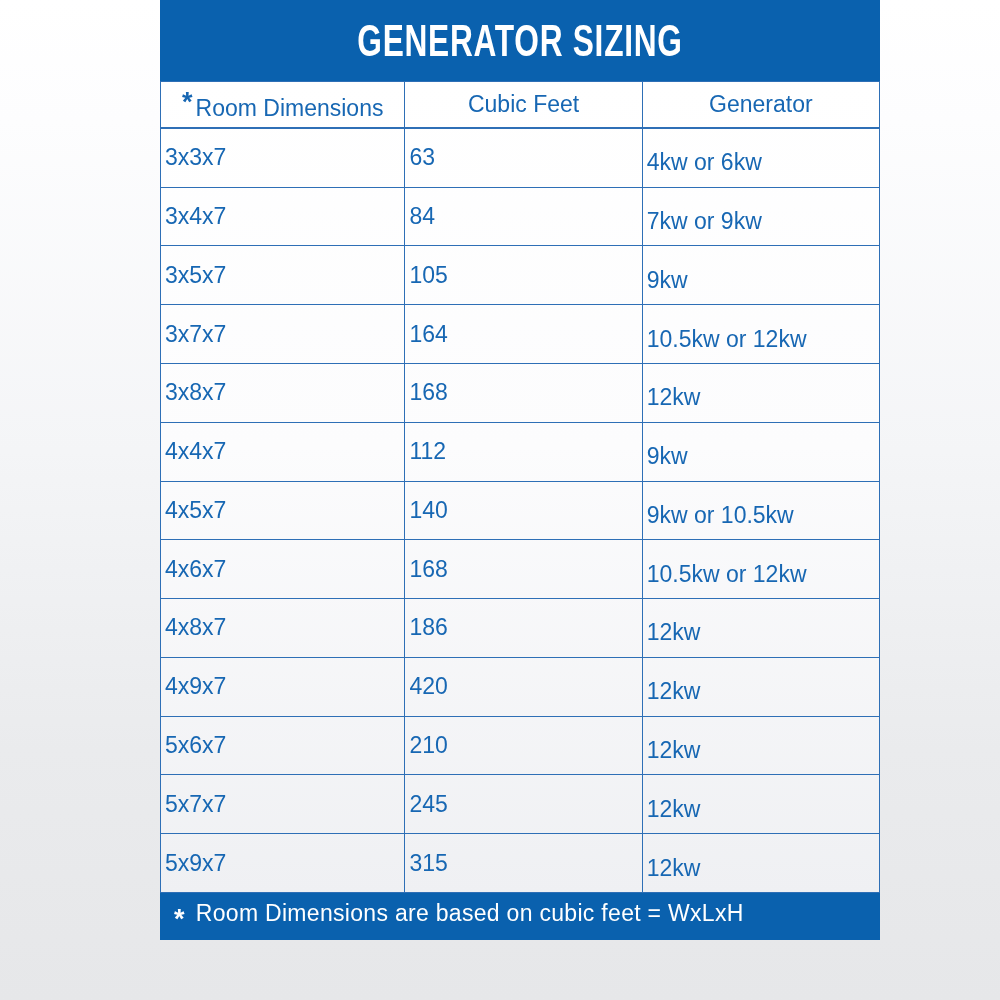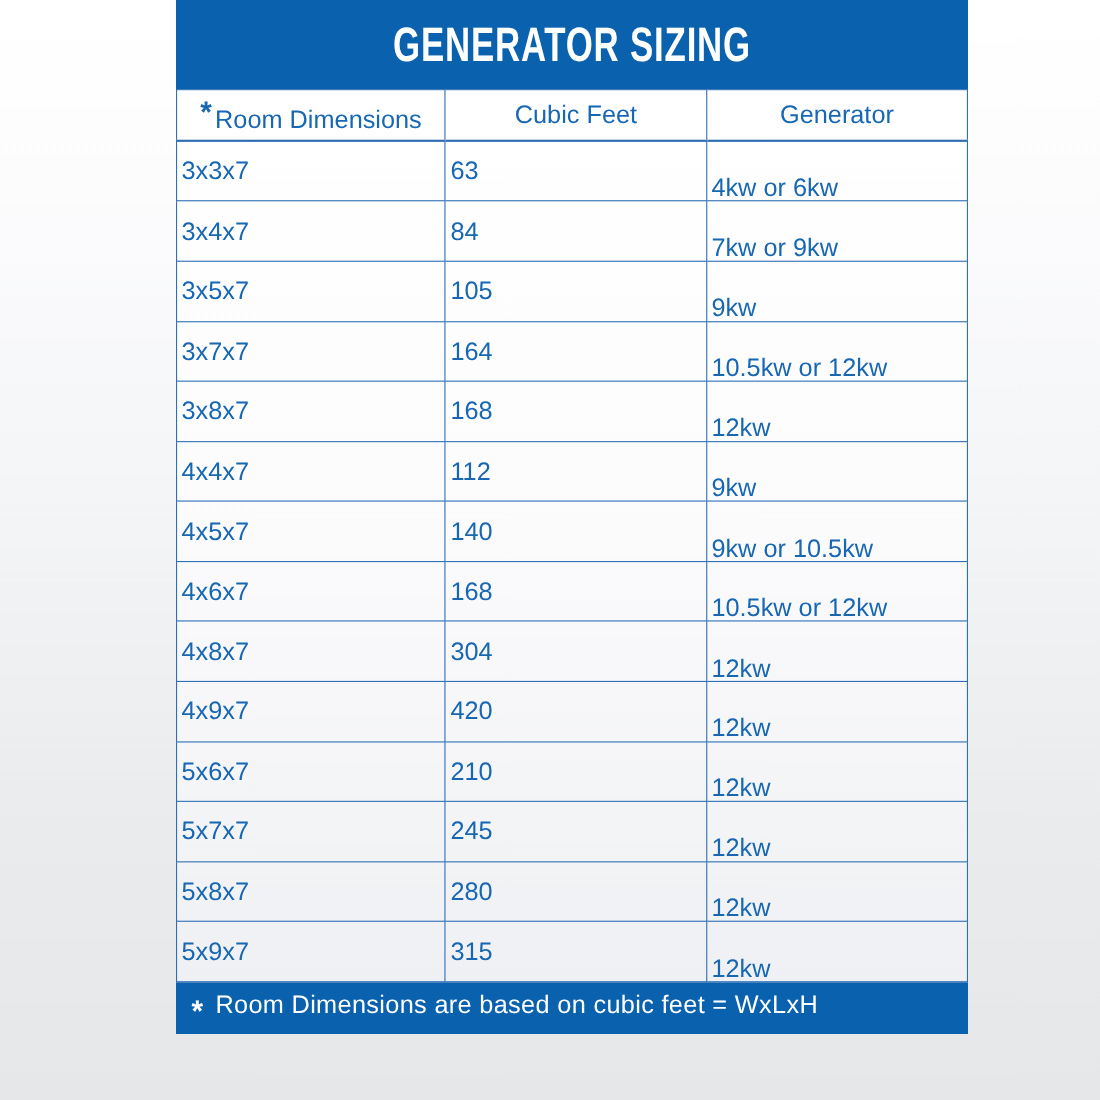--- a/index.html
+++ b/index.html
@@ -75,21 +75,21 @@
     border-bottom-width: 2px;
     height: 46px;
     font-weight: normal;
   }
   .star {
     font-weight: bold;
     font-size: 27px;
     vertical-align: 5px;
     margin-right: 3px;
   }
-  td.gen span { position: relative; top: 15px; }
+  td.gen span { position: relative; top: 5px; }
   .footer-band {
     flex: 1;
     display: flex;
     align-items: center;
     padding-left: 14px;
     padding-bottom: 6px;
     color: var(--title-white);
     font-size: 23px;
     letter-spacing: 0.3px;
     white-space: nowrap;
@@ -162,41 +162,36 @@
               <td><span>140</span></td>
               <td class="gen"><span>9kw or 10.5kw</span></td>
             </tr>
             <tr>
               <td><span>4x6x7</span></td>
               <td><span>168</span></td>
               <td class="gen"><span>10.5kw or 12kw</span></td>
             </tr>
             <tr>
               <td><span>4x8x7</span></td>
-              <td><span>304</span></td>
+              <td><span>186</span></td>
               <td class="gen"><span>12kw</span></td>
             </tr>
             <tr>
               <td><span>4x9x7</span></td>
               <td><span>420</span></td>
               <td class="gen"><span>12kw</span></td>
             </tr>
             <tr>
               <td><span>5x6x7</span></td>
               <td><span>210</span></td>
               <td class="gen"><span>12kw</span></td>
             </tr>
             <tr>
               <td><span>5x7x7</span></td>
               <td><span>245</span></td>
-              <td class="gen"><span>12kw</span></td>
-            </tr>
-            <tr>
-              <td><span>5x8x7</span></td>
-              <td><span>280</span></td>
               <td class="gen"><span>12kw</span></td>
             </tr>
             <tr>
               <td><span>5x9x7</span></td>
               <td><span>315</span></td>
               <td class="gen"><span>12kw</span></td>
             </tr>
           </tbody>
       </table>
     </div>

